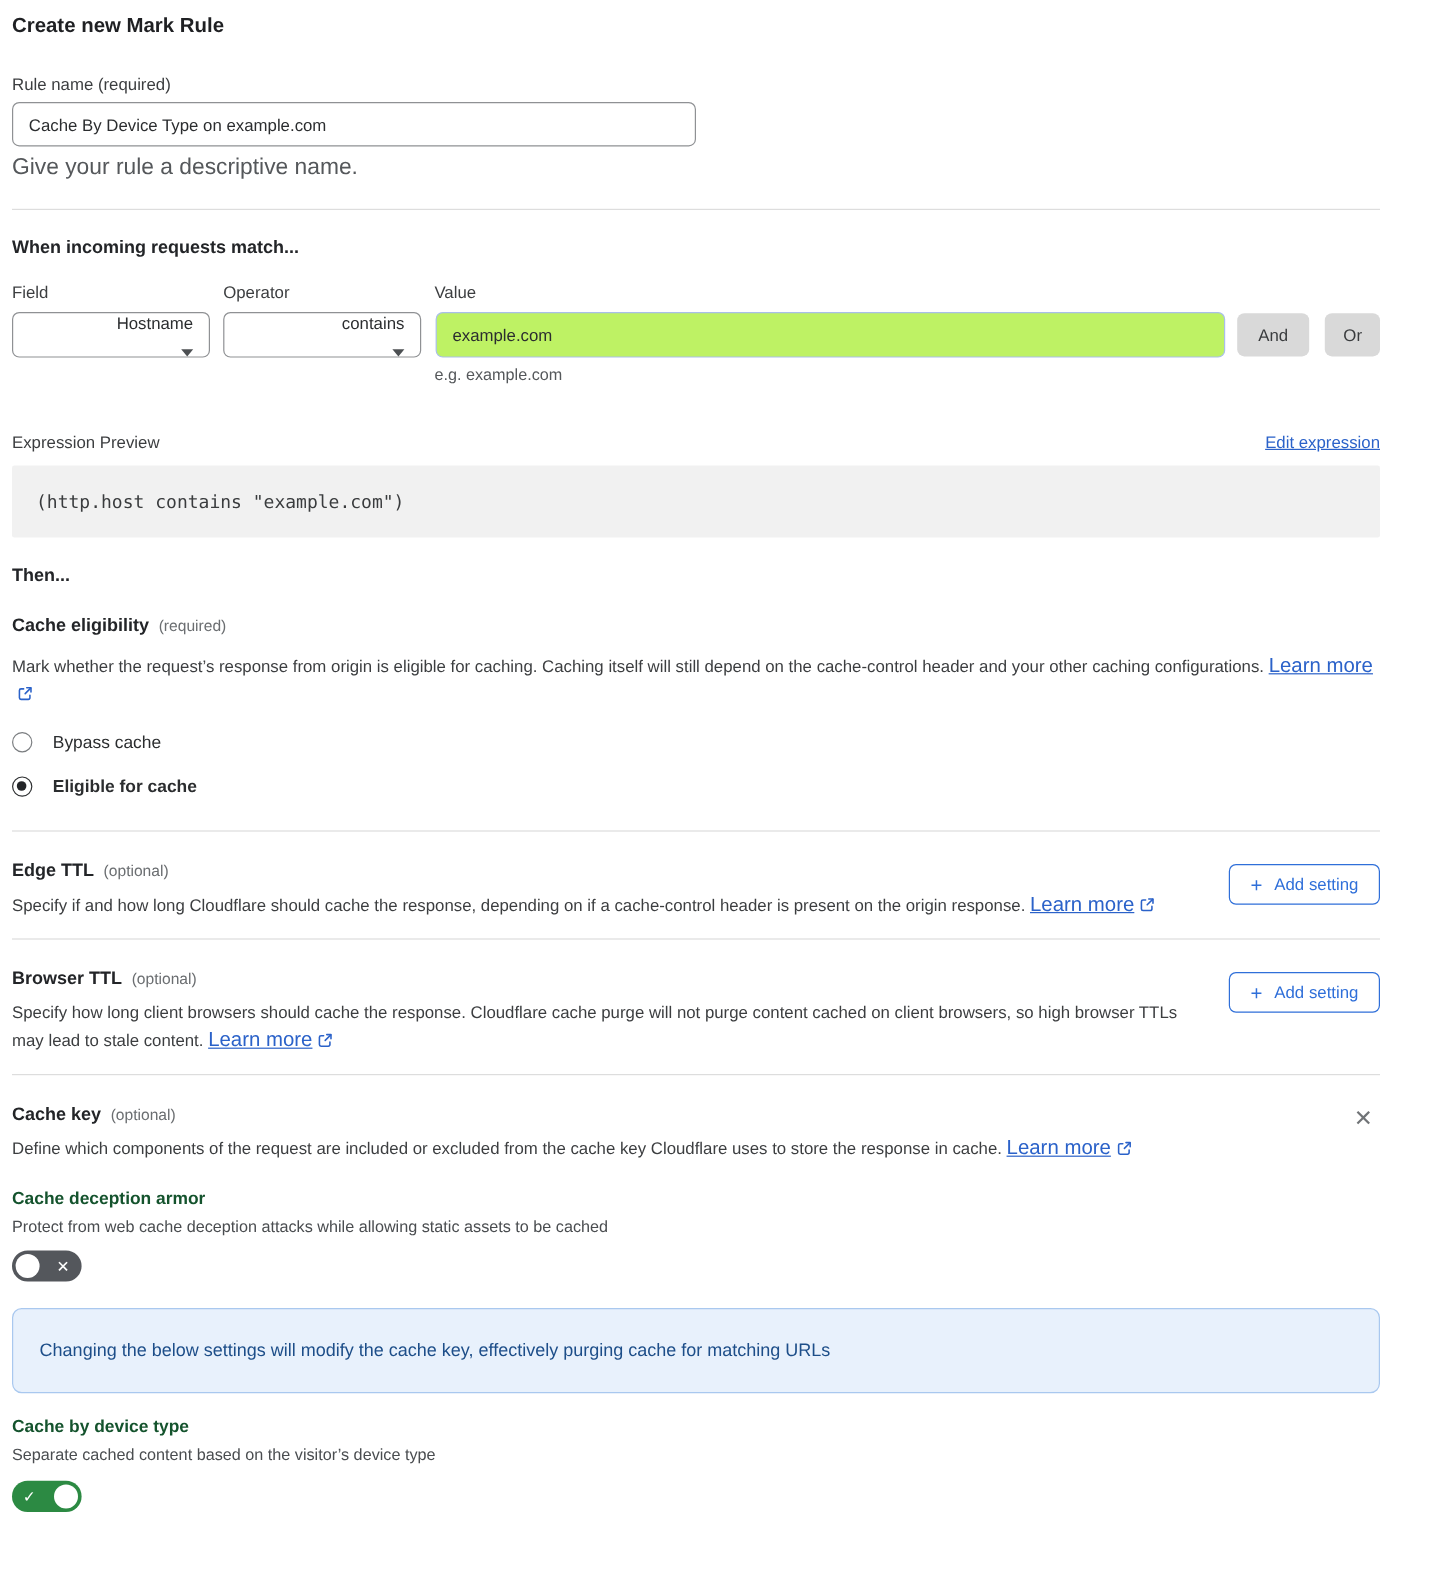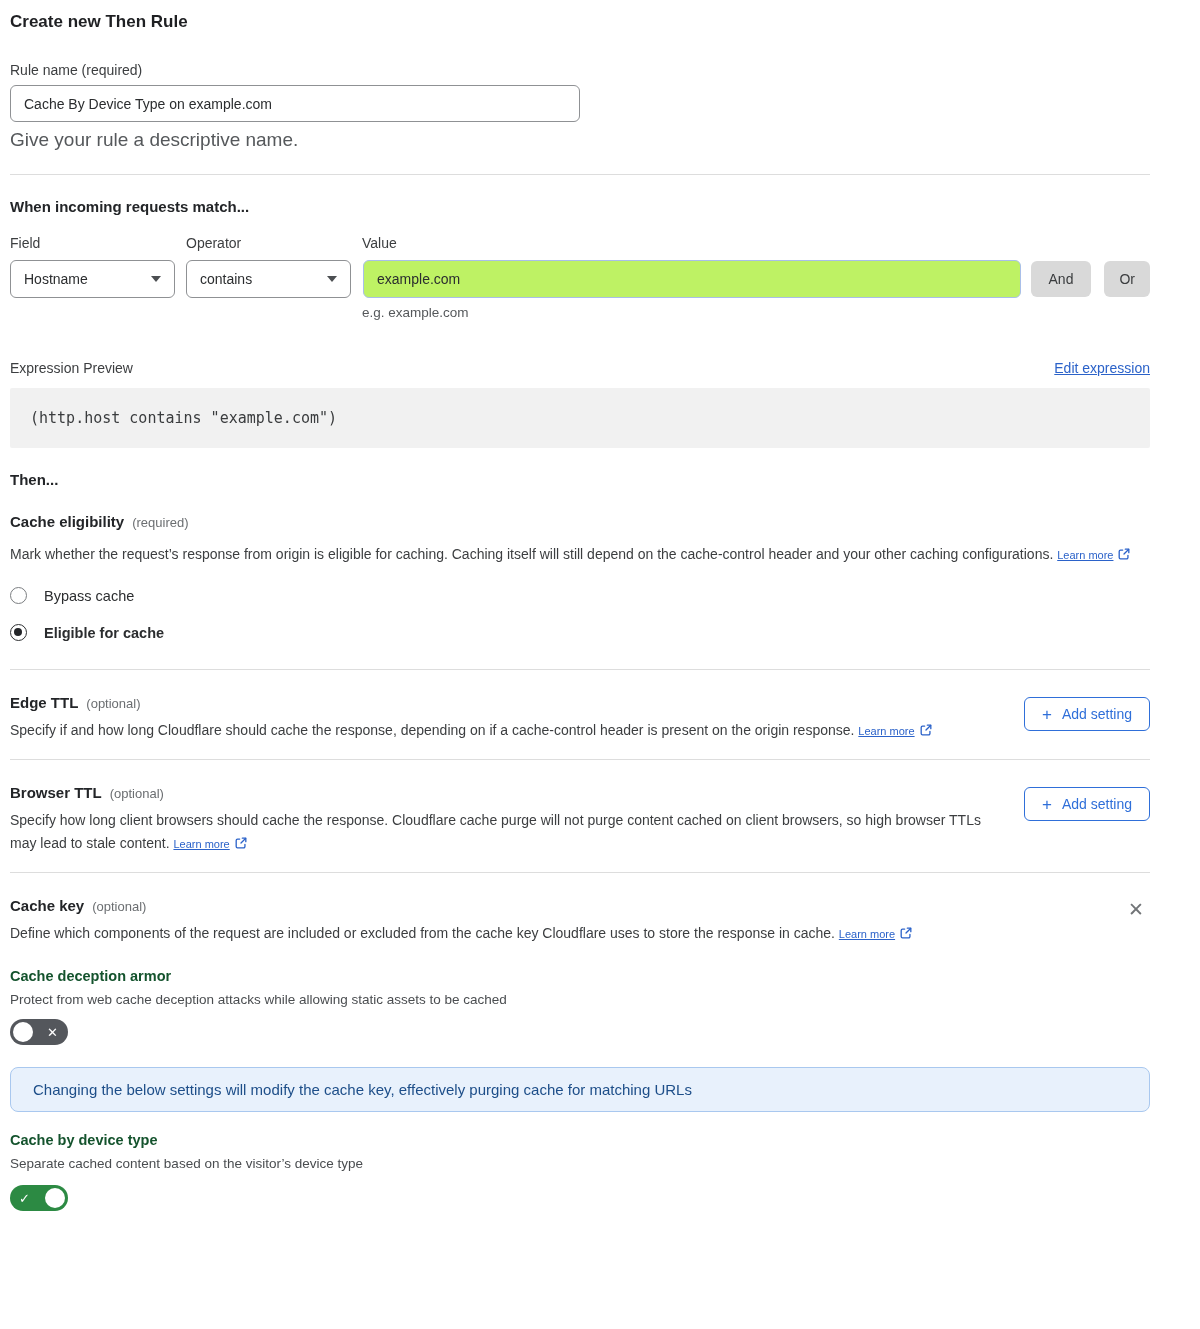--- a/index.html
+++ b/index.html
@@ -27,22 +27,22 @@
 
   .section-heading { font-size: 15px; font-weight: 700; color: #232528; margin-top: 23px; }
 
   
   .matcher-labels { display: flex; margin-top: 20px; font-size: 14px; color: #3c3e40; }
   .matcher-labels .lab-field { width: 176px; }
   .matcher-labels .lab-operator { width: 176px; }
   .matcher-row { display: flex; margin-top: 9px; align-items: center; }
   .fake-select {
     width: 165px; height: 38px; border: 1px solid #8f9194; border-radius: 6px;
-    display: flex; align-items: center; justify-content: space-between;
-    padding: 0 13px; font-size: 14px; color: #2b2d2f; background: #fff; cursor: pointer;
+    display: flex; align-items: flex-end; justify-content: space-between;
+    padding: 0 13px; font-size: 14px; color: #2b2d2f; background: #fff; cursor: pointer; flex-direction: column;
   }
   .fake-select + .fake-select-spacer { width: 11px; }
   .caret-down {
     width: 0; height: 0; border-left: 5px solid transparent;
     border-right: 5px solid transparent; border-top: 6px solid #4c4f52;
   }
   .value-input {
     height: 38px; flex: 1; margin-left: 12px;
     background: #bef264; border: 1px solid #a9bfe9; border-radius: 6px;
     padding: 0 13px; font-size: 14px; color: #2b2d2f;
@@ -65,21 +65,21 @@
     margin-top: 12px; background: #f1f1f1; border-radius: 2px;
     padding: 21px 20px; font-family: "DejaVu Sans Mono", monospace;
     font-size: 15px; color: #3a3c3e;
   }
 
   .group-title-row { display: flex; align-items: baseline; margin-top: 25px; }
   .group-title { font-size: 15px; font-weight: 700; color: #232528; }
   .badge { font-size: 13px; color: #6b6e71; margin-left: 8px; }
   .para { font-size: 14px; color: #3c3e40; line-height: 23px; margin-top: 13px; }
   .para.cachekey { max-width: 990px; margin-top: 8px; }
-  .para a.link { font-size: 11px; }
+  .para a.link { font-size: 17px; }
   .ext-icon { margin-left: 4px; vertical-align: -2px; }
 
   
   .radio-row { display: flex; align-items: center; margin-top: 20px; cursor: pointer; }
   .radio-row + .radio-row { }
   .radio-circle {
     width: 17px; height: 17px; border-radius: 50%; border: 1.5px solid #7b7e81;
     background: #fff; flex: 0 0 auto; position: relative;
   }
   .radio-circle.selected { border-color: #2e3032; }
@@ -126,29 +126,29 @@
   .toggle .state-glyph {
     position: absolute; top: 0; height: 26px; display: flex; align-items: center;
     color: #fff; font-size: 13px;
   }
   .toggle.off .state-glyph { right: 10px; }
   .toggle.on .state-glyph { left: 9px; }
 
   
   .banner {
     margin-top: 22px; background: #e8f1fc; border: 1px solid #a9c8ef;
-    border-radius: 8px; padding: 13px 22px; font-size: 15px; color: #1d4e89;
+    border-radius: 8px; padding: 26px 22px; font-size: 15px; color: #1d4e89;
   }
 </style>
 </head>
 <body>
 
 <div class="container">
 
-  <h1 class="page-title">Create new Then Rule</h1>
+  <h1 class="page-title">Create new Mark Rule</h1>
 
   <div class="field-label">Rule name (required)</div>
   <input class="text-input" type="text" value="Cache By Device Type on example.com" style="">
   <div class="help-text">Give your rule a descriptive name.</div>
 
   <hr class="divider">
 
   <div class="section-heading">When incoming requests match...</div>
 
   <div class="matcher-labels">

